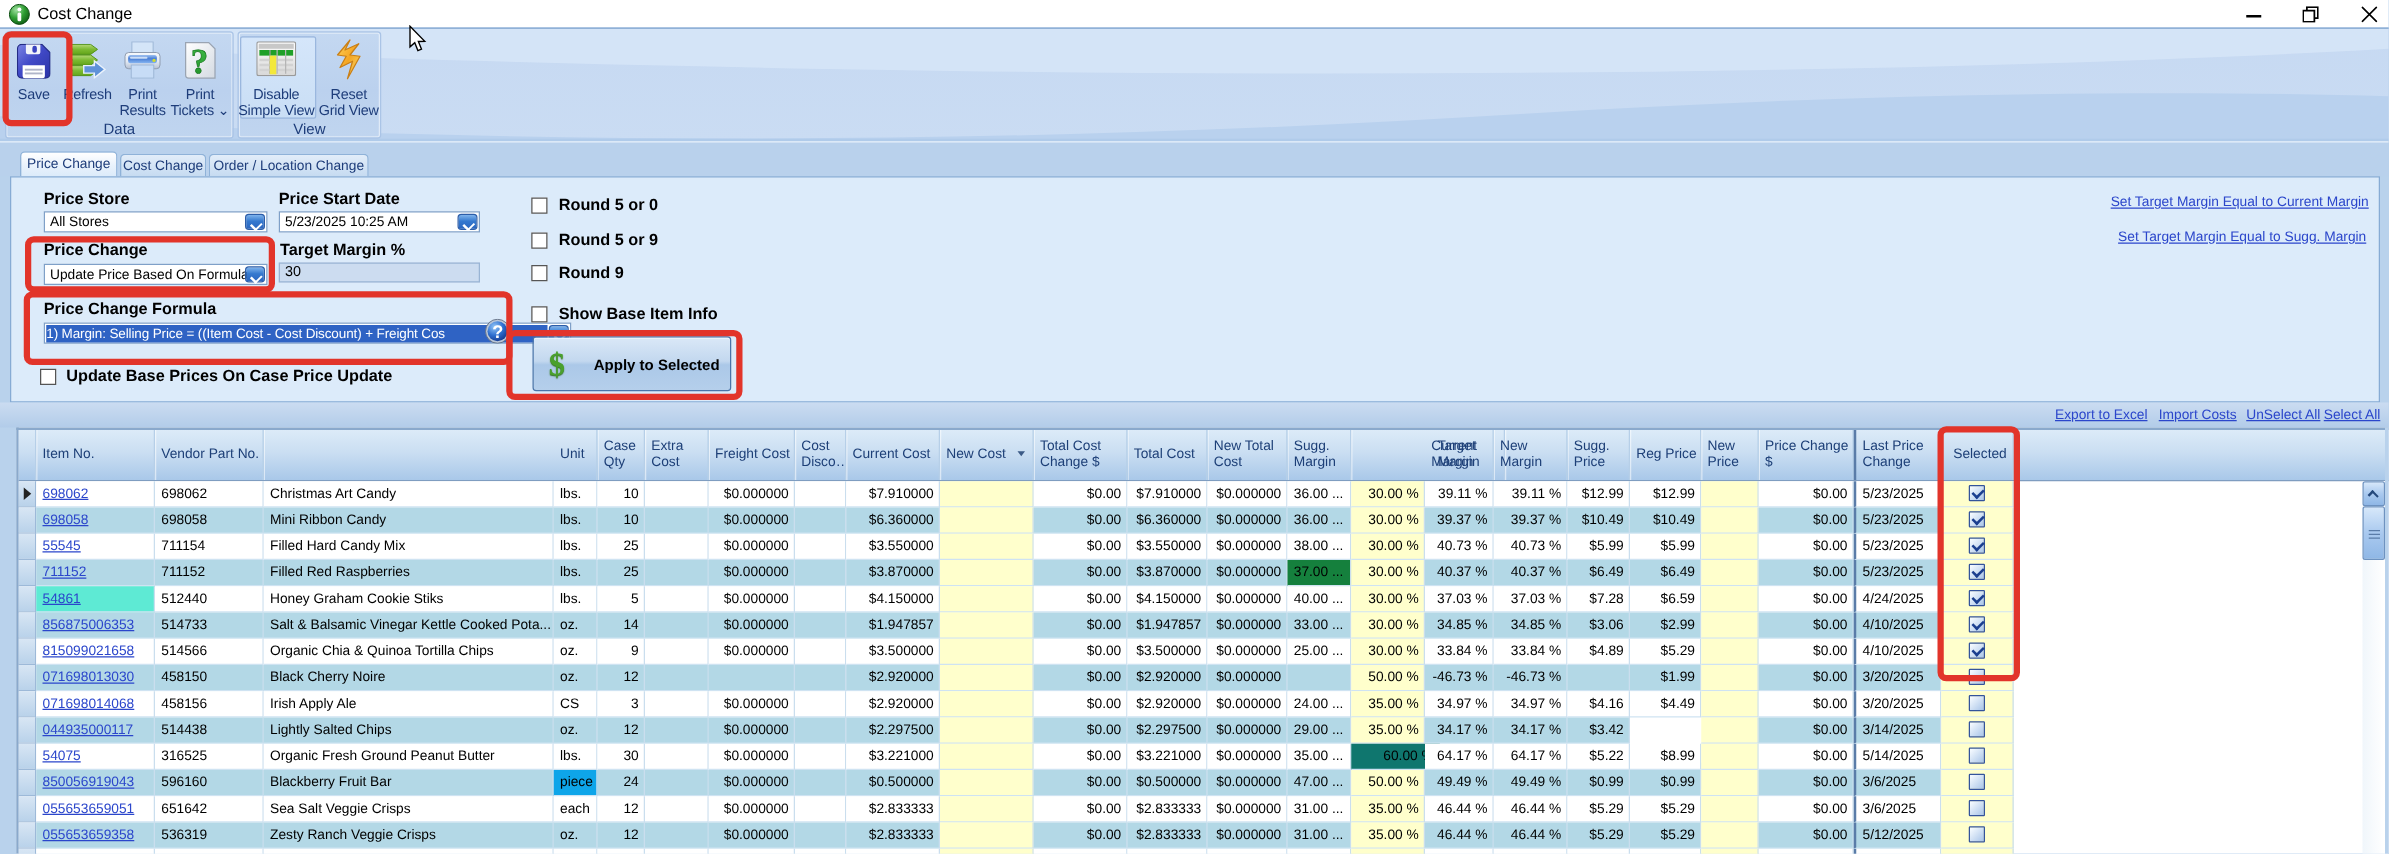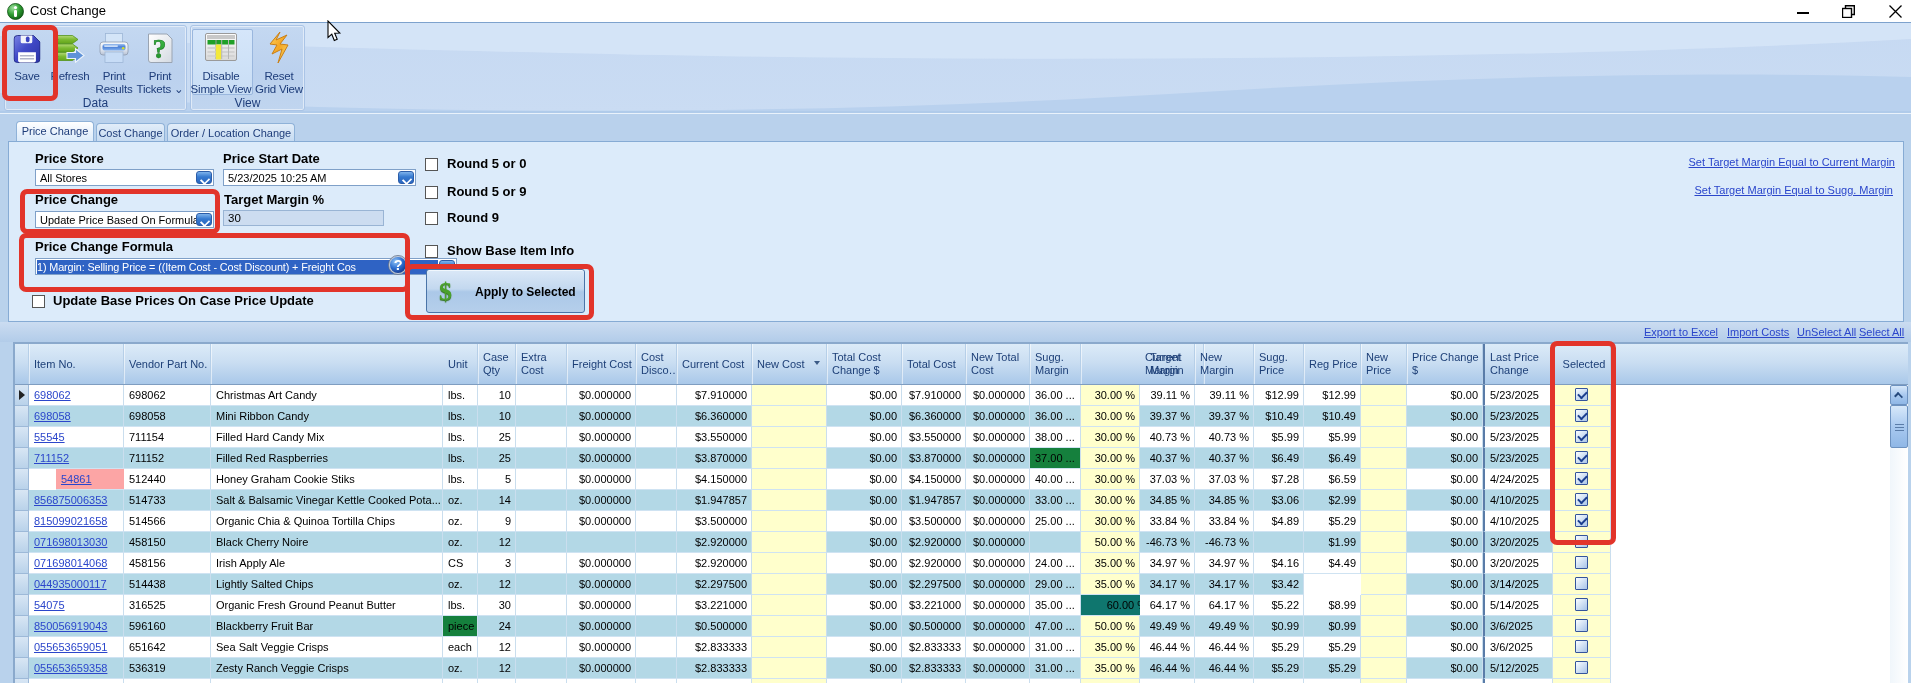--- a/index.html
+++ b/index.html
@@ -215,21 +215,21 @@
 <div class="abs tab" id="tab1" style="left:16px;width:78px;">Price Change</div>
 <div class="abs tab" style="left:96px;width:69px;">Cost Change</div>
 <div class="abs tab" style="left:167px;width:128px;">Order / Location Change</div>
 <div class="abs" id="panel"></div>
 <div class="abs flabel" style="left:35px;top:151px;width:300px;">Price Store</div>
 <div class="abs flabel" style="left:223px;top:151px;width:300px;">Price Start Date</div>
 <div class="abs combo" style="left:35px;top:169px;width:179px;">
     <span class="ctext">All Stores</span>
     <span class="cbtn"></span>
   </div>
-<div class="abs combo" style="left:223px;top:169px;width:193px;">
+<div class="abs combo" style="left:223px;top:169px;width:161px;">
     <span class="ctext">5/23/2025 10:25 AM</span>
     <span class="cbtn"></span>
   </div>
 <div class="abs flabel" style="left:35px;top:192px;width:300px;">Price Change</div>
 <div class="abs flabel" style="left:224px;top:192px;width:300px;">Target Margin %</div>
 <div class="abs combo" style="left:35px;top:211px;width:179px;">
     <span class="ctext">Update Price Based On Formula</span>
     <span class="cbtn"></span>
   </div>
 <div class="abs" style="left:223px;top:210px;width:161px;height:16px;background:#ccdcf0;border:1px solid #99b4d4;font-size:11.5px;line-height:14px;padding-left:4px;">30</div>
@@ -449,21 +449,21 @@
 <div class="gc r" style="left:1180px;width:59px;background:#b3d8e6;">40.37 %</div>
 <div class="gc r" style="left:1239px;width:50px;background:#b3d8e6;">$6.49</div>
 <div class="gc r" style="left:1289px;width:57px;background:#b3d8e6;">$6.49</div>
 <div class="gc l" style="left:1346px;width:46px;background:#ffffcc;"></div>
 <div class="gc r" style="left:1392px;width:76px;background:#b3d8e6;">$0.00</div>
 <div class="gc l" style="left:1468px;width:70px;background:#b3d8e6;border-left:2px solid #5a7ca8;">5/23/2025</div>
 <div class="gc c" style="left:1538px;width:58px;background:#ffffcc;"><span class="gchk on"></span></div>
 </div>
 <div class="grow" style="top:125px;">
 <div class="gc gut" style="left:0;width:14px;"></div>
-<div class="gc l" style="left:14px;width:95px;background:#fca5a5;margin-left:27px;"><span class="ilink">54861</span></div>
+<div class="gc l" style="left:14px;width:95px;background:#5eead4;"><span class="ilink">54861</span></div>
 <div class="gc l" style="left:109px;width:87px;background:#ffffff;">512440</div>
 <div class="gc l" style="left:196px;width:232px;background:#ffffff;">Honey Graham Cookie Stiks</div>
 <div class="gc l" style="left:428px;width:35px;background:#ffffff;">lbs.</div>
 <div class="gc r" style="left:463px;width:38px;background:#ffffff;">5</div>
 <div class="gc r" style="left:501px;width:51px;background:#ffffff;"></div>
 <div class="gc r" style="left:552px;width:69px;background:#ffffff;">$0.000000</div>
 <div class="gc l" style="left:621px;width:41px;background:#ffffff;"></div>
 <div class="gc r" style="left:662px;width:75px;background:#ffffff;">$4.150000</div>
 <div class="gc l" style="left:737px;width:75px;background:#ffffcc;"></div>
 <div class="gc r" style="left:812px;width:75px;background:#ffffff;">$0.00</div>
@@ -634,21 +634,21 @@
 <div class="gc l" style="left:1346px;width:46px;background:#ffffcc;"></div>
 <div class="gc r" style="left:1392px;width:76px;background:#ffffff;">$0.00</div>
 <div class="gc l" style="left:1468px;width:70px;background:#ffffff;border-left:2px solid #5a7ca8;">5/14/2025</div>
 <div class="gc c" style="left:1538px;width:58px;background:#ffffcc;"><span class="gchk"></span></div>
 </div>
 <div class="grow" style="top:272px;">
 <div class="gc gut" style="left:0;width:14px;"></div>
 <div class="gc l" style="left:14px;width:95px;background:#b3d8e6;"><span class="ilink">850056919043</span></div>
 <div class="gc l" style="left:109px;width:87px;background:#b3d8e6;">596160</div>
 <div class="gc l" style="left:196px;width:232px;background:#b3d8e6;">Blackberry Fruit Bar</div>
-<div class="gc l" style="left:428px;width:35px;background:#15803d;">piece</div>
+<div class="gc l" style="left:428px;width:35px;background:#0ea5e9;">piece</div>
 <div class="gc r" style="left:463px;width:38px;background:#b3d8e6;">24</div>
 <div class="gc r" style="left:501px;width:51px;background:#b3d8e6;"></div>
 <div class="gc r" style="left:552px;width:69px;background:#b3d8e6;">$0.000000</div>
 <div class="gc l" style="left:621px;width:41px;background:#b3d8e6;"></div>
 <div class="gc r" style="left:662px;width:75px;background:#b3d8e6;">$0.500000</div>
 <div class="gc l" style="left:737px;width:75px;background:#ffffcc;"></div>
 <div class="gc r" style="left:812px;width:75px;background:#b3d8e6;">$0.00</div>
 <div class="gc r" style="left:887px;width:64px;background:#b3d8e6;">$0.500000</div>
 <div class="gc r" style="left:951px;width:64px;background:#b3d8e6;">$0.000000</div>
 <div class="gc l" style="left:1015px;width:51px;background:#b3d8e6;">47.00 ...</div>

